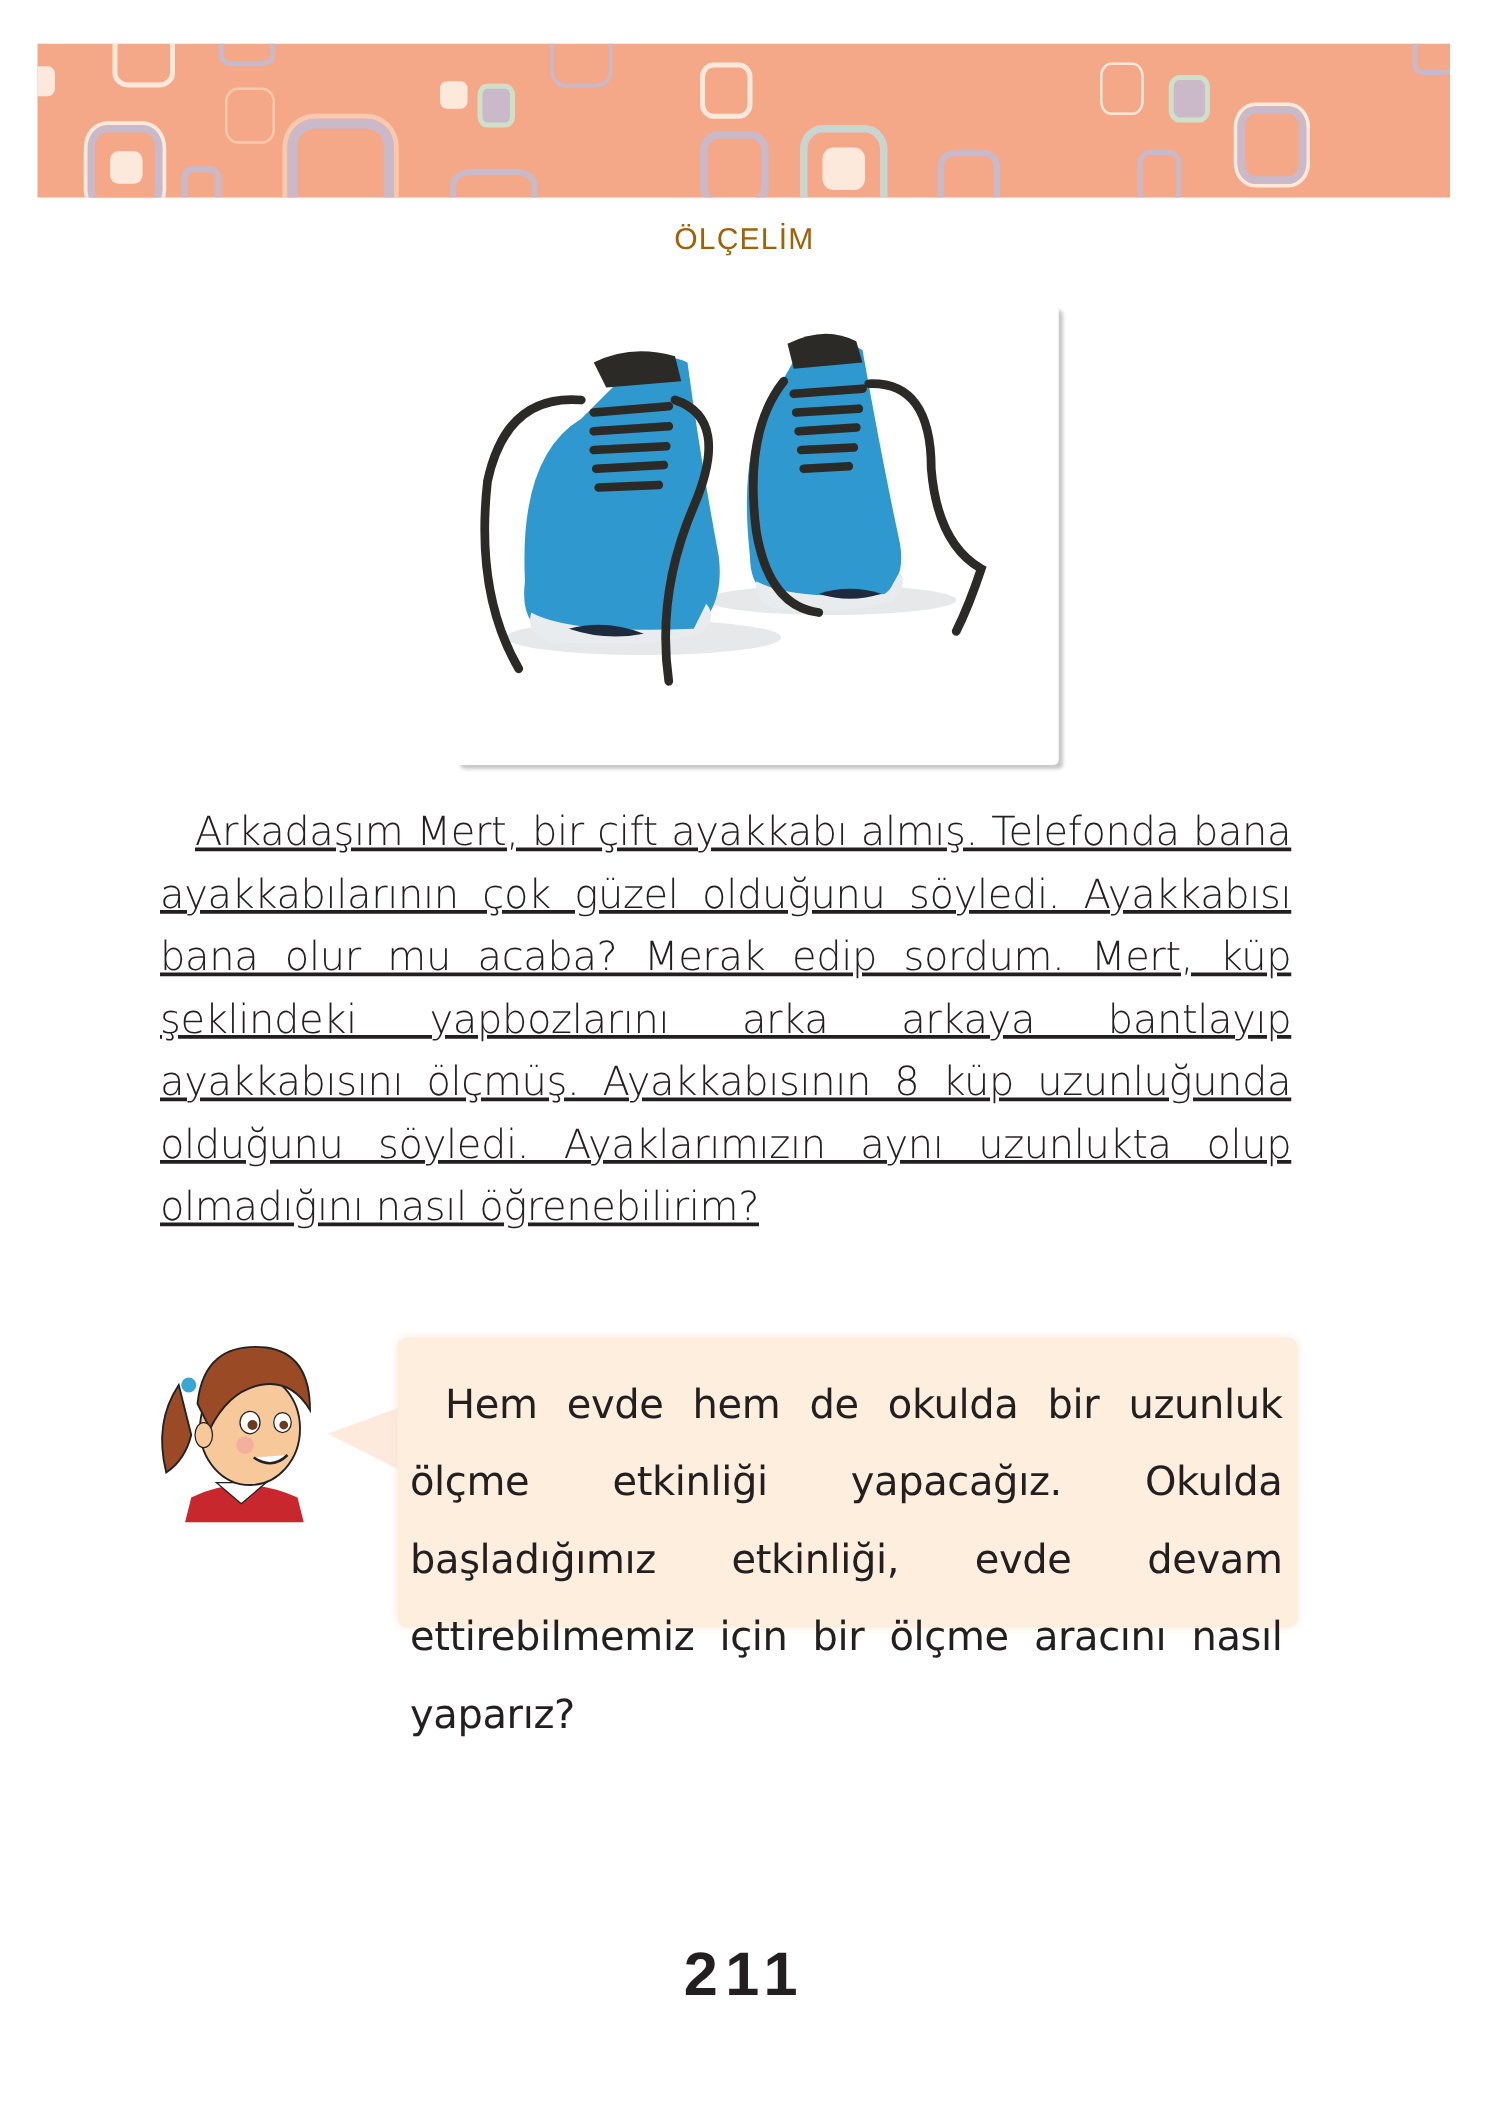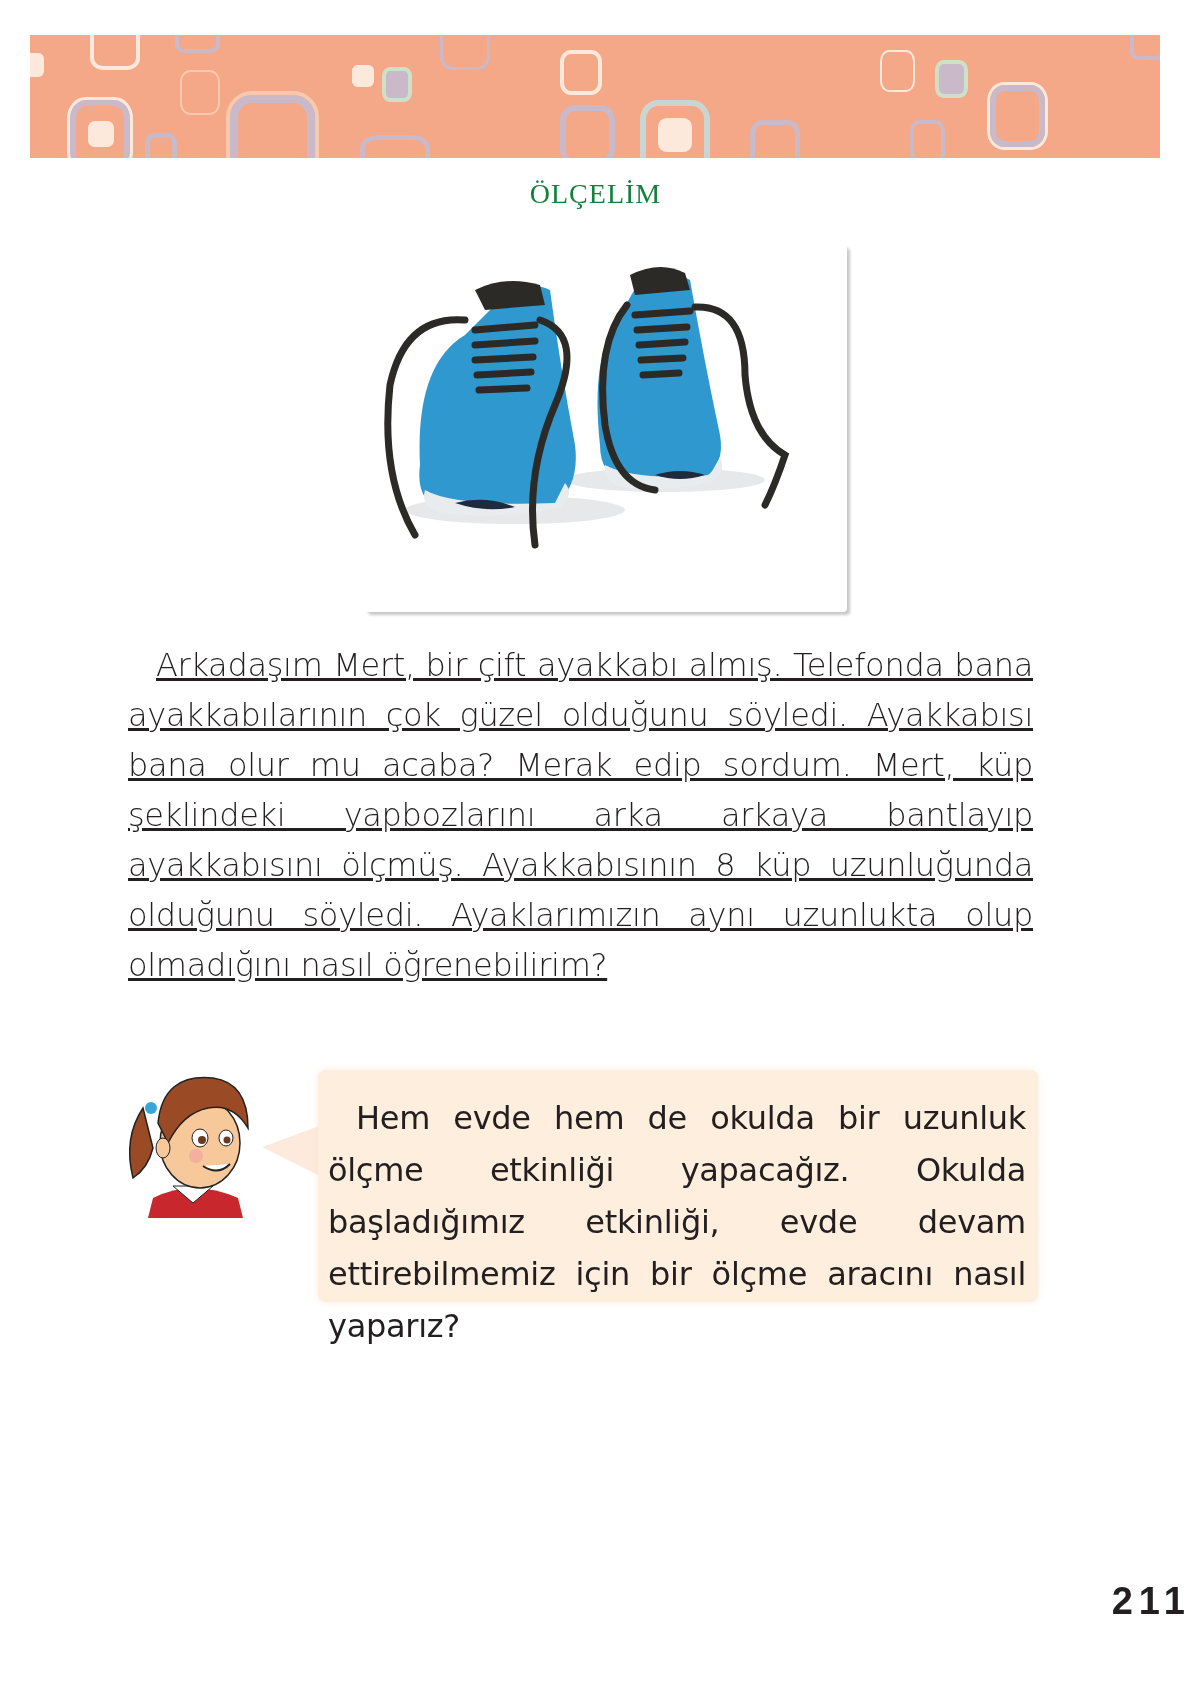--- a/index.html
+++ b/index.html
@@ -1,35 +1,35 @@
 <!DOCTYPE html>
 <html><head>
 <meta charset="utf-8">
 <style>
   html, body { margin:0; padding:0; }
   body { width:1191px; height:1684px; background:#ffffff; position:relative; overflow:hidden;
          font-family:"DejaVu Sans", sans-serif; color:#231f20; }
   .banner { position:absolute; left:30px; top:35px; width:1130px; height:123px; background:#f5a888; overflow:hidden; }
   .sq { position:absolute; border-radius:26%; box-sizing:border-box; }
-  .title { position:absolute; left:0; width:100%; top:178px; text-align:center; color:#15803d;
-           font-family:Liberation Serif, serif; font-size:28px; letter-spacing:1px; }
+  .title { position:absolute; left:0; width:100%; top:178px; text-align:center; color:#a16207;
+           font-family:Liberation Sans, sans-serif; font-size:24px; letter-spacing:1px; }
   .photo { position:absolute; left:365px; top:245px; width:482px; height:367px; background:#fff;
            border-radius:4px; box-shadow:3px 3px 3px rgba(0,0,0,0.22); }
   .para { position:absolute; left:128px; top:640px; width:905px; font-size:32px; line-height:50px;
           text-align:justify; font-family:"DejaVu Sans", sans-serif; font-weight:300; letter-spacing:-0.3px; color:#231f20;text-decoration:underline; }
   .para p { margin:0; text-indent:28px; }
   .girl { position:absolute; left:118px; top:1068px; width:150px; height:150px; }
   .tail { position:absolute; left:262px; top:1125px; width:0; height:0;
           border-top:22px solid transparent; border-bottom:30px solid transparent; border-right:60px solid #fdeadd; }
   .bubble { position:absolute; left:318px; top:1070px; width:720px; height:232px; background:#fdeede;
             border-radius:8px; box-shadow:0 0 6px rgba(250,220,200,0.6); }
-  .bubble p { margin:0; padding:22px 12px 0 10px; font-size:32px; line-height:52px; text-align:justify;
+  .bubble p { margin:0; padding:22px 12px 0 10px; font-size:32px; line-height:62px; text-align:justify;
               text-indent:28px; letter-spacing:-0.3px; color:#231f20; }
-  .pageno { position:absolute; left:0; width:100%; top:1552px; text-align:right; font-size:38px;
-            font-weight:bold; letter-spacing:6px; font-family:"Liberation Sans", sans-serif; color:#231f20;margin-top:28px; }
+  .pageno { position:absolute; left:0; width:100%; top:1552px; text-align:center; font-size:49px;
+            font-weight:bold; letter-spacing:6px; font-family:"Liberation Sans", sans-serif; color:#231f20; }
 </style>
 </head>
 <body>
 
 <div class="banner">
   <div class="sq" style="left:60px;top:-10px;width:50px;height:45px;border:4px solid #fde9dc;"></div>
   <div class="sq" style="left:145px;top:-12px;width:45px;height:30px;border:4px solid #c9b9c9;"></div>
   <div class="sq" style="left:-8px;top:18px;width:22px;height:24px;background:#fde9dc;"></div>
   <div class="sq" style="left:150px;top:35px;width:40px;height:45px;border:2px solid #f9c9ae;"></div>
   <div class="sq" style="left:40px;top:65px;width:60px;height:70px;border:6px solid #c9b9c9;background:#f5a888;box-shadow:0 0 0 3px #fde9dc;"></div>

